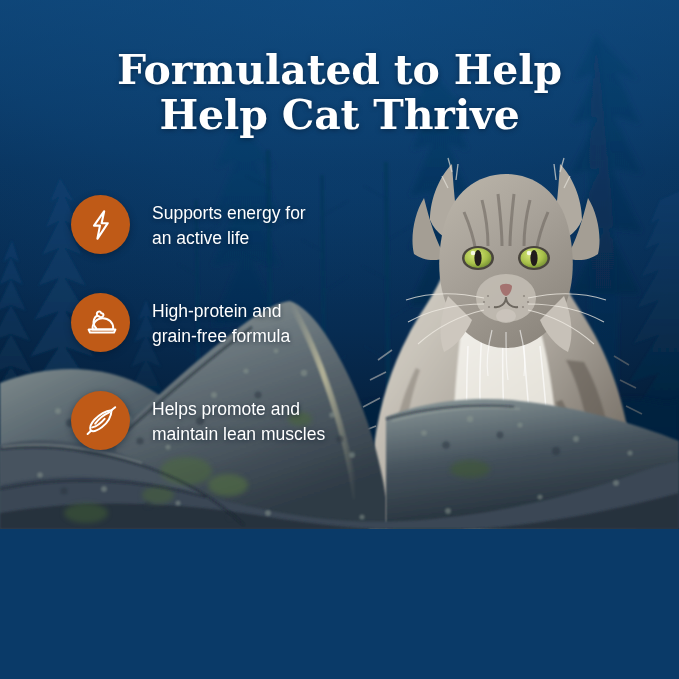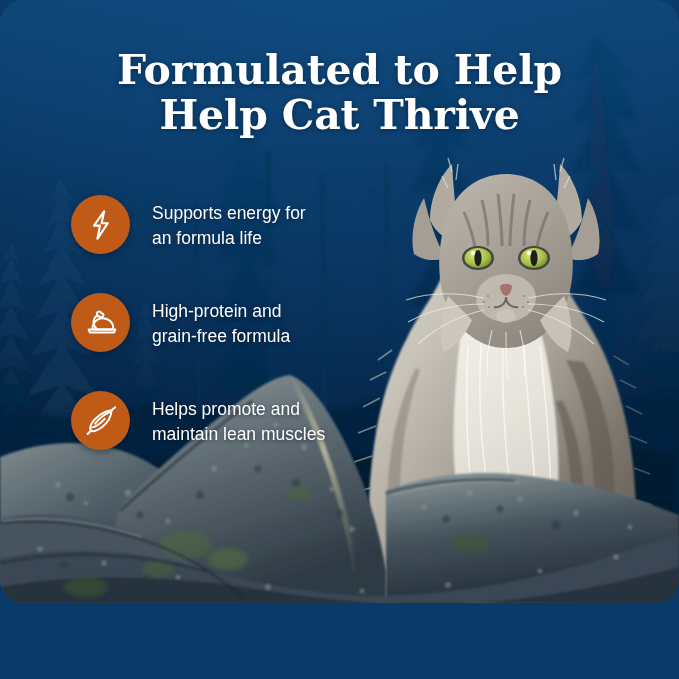--- a/index.html
+++ b/index.html
@@ -1,21 +1,20 @@
 <!DOCTYPE html>
 <html><head>
 <meta charset="utf-8">
 <style>
   html,body{margin:0;padding:0;background:#0a3a68;}
   *{box-sizing:border-box;}
   #stage{
-    position:relative;width:679px;height:603px;overflow:hidden;
+    position:relative;width:679px;height:529px;overflow:hidden;
     font-family:"Liberation Sans", sans-serif;
     background:#0a3a68;
-    border-radius:23px;
   }
 
   
   .sky{position:absolute;inset:0;
     background:
       radial-gradient(120% 80% at 50% 0%, #0d4477 0%, #0a3a68 45%, #072c52 78%, #05203d 100%);
   }
   .sky-haze{position:absolute;left:0;right:0;top:0;height:58%;
     background:linear-gradient(180deg, rgba(18,79,133,.55) 0%, rgba(13,62,109,.18) 55%, rgba(0,0,0,0) 100%);}
 
@@ -459,21 +458,21 @@
 
     <div class="benefit">
       <div class="badge">
         <span>
           <svg width="34" height="34" viewBox="0 0 34 34">
             <path d="M20.2 3.2 L10.0 17.6 L16.0 17.6 L13.4 30.8 L23.8 15.2 L17.6 15.2 Z" fill="none" stroke="#ffffff" stroke-width="2.1" stroke-linejoin="round" stroke-linecap="round"></path>
           </svg>
         </span>
       </div>
       <div class="benefit-text">Supports energy for
-an formula life</div>
+an active life</div>
     </div>
 
     <div class="benefit">
       <div class="badge">
         <span>
           <svg width="36" height="36" viewBox="0 0 36 36">
             <g fill="none" stroke="#ffffff" stroke-width="2" stroke-linejoin="round" stroke-linecap="round">
 
               <path d="M9.6 24.4 C9.0 18.4 13.6 13.2 19.8 13.2 C25.6 13.2 30.2 17.6 30.2 23.0
                        C30.2 23.6 30.1 24.1 30.0 24.4 Z"></path>

